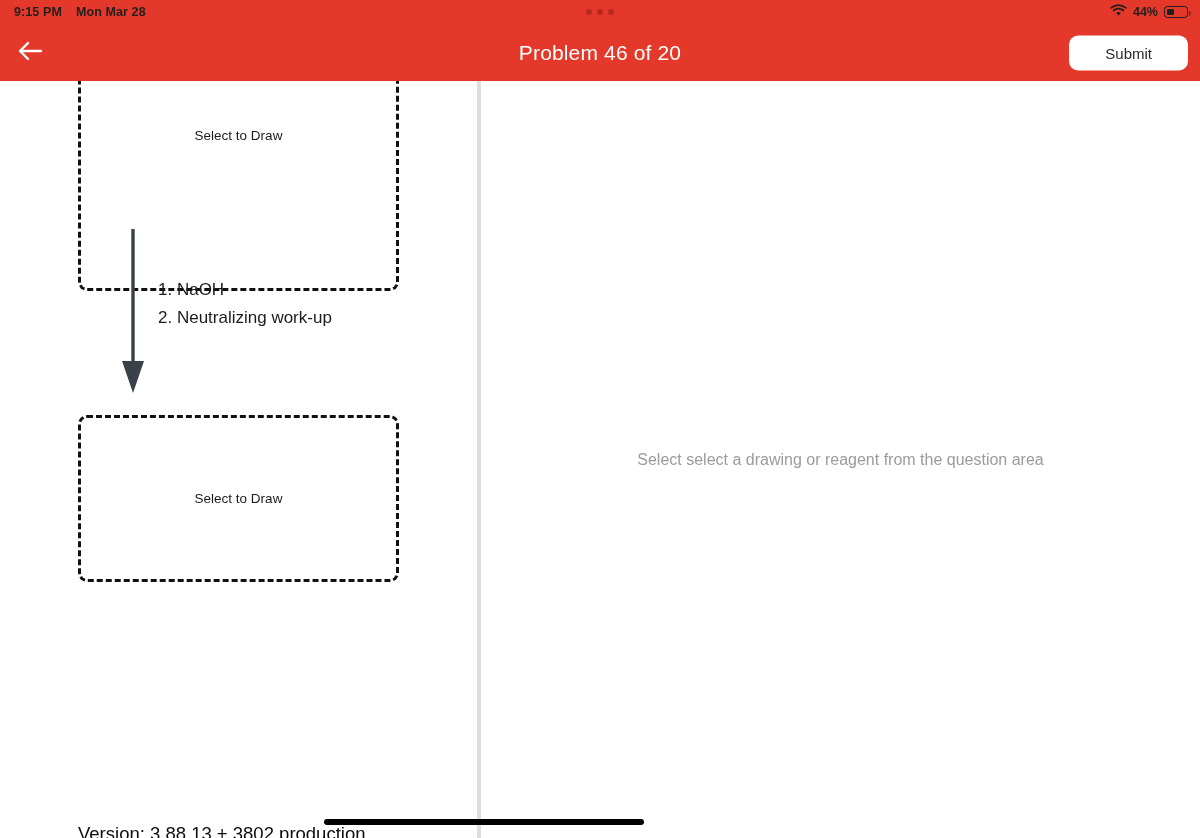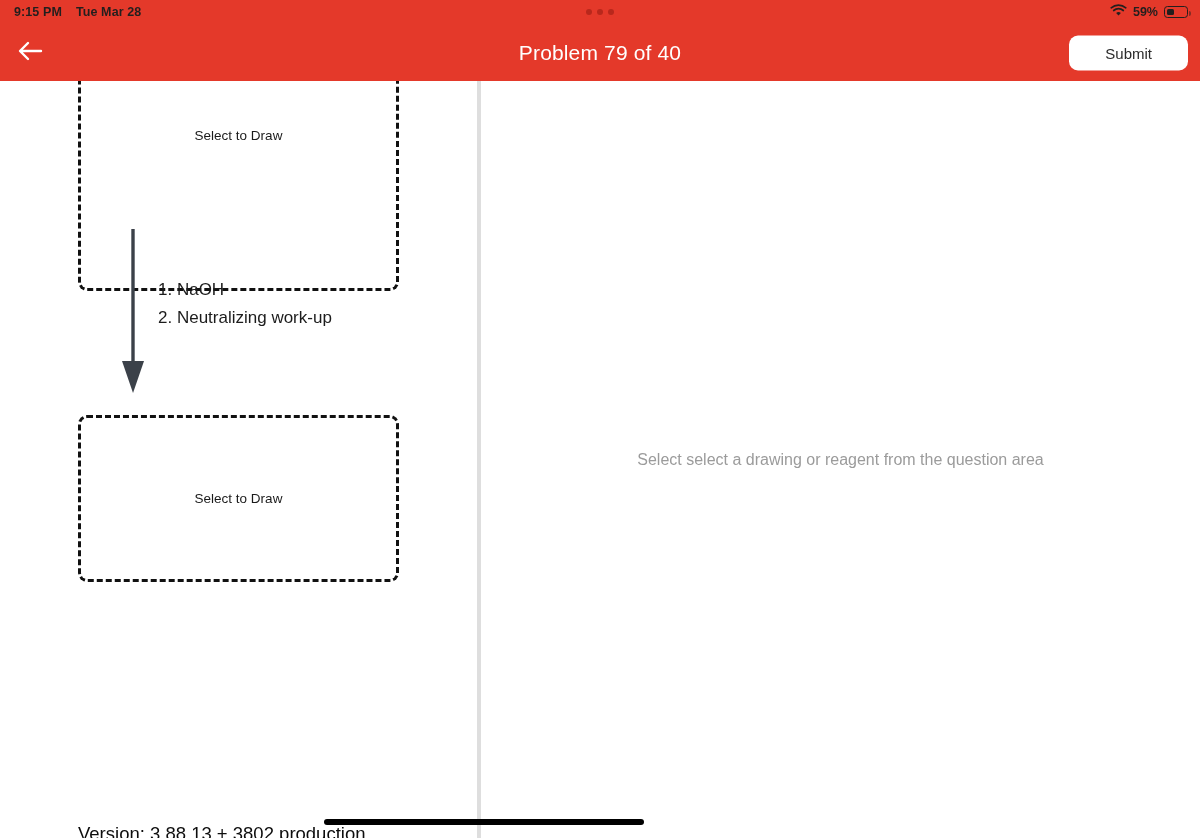--- a/index.html
+++ b/index.html
@@ -124,55 +124,55 @@
   }
 </style>
 </head>
 <body>
 
 <div id="app">
 
   <div class="statusbar">
     <div class="status-left">
       <span>9:15 PM</span>
-      <span>Tue Mar 28</span>
+      <span>Mon Mar 28</span>
     </div>
 
     <div class="status-dots">
       <i></i>
         <i></i>
         <i></i>
     </div>
 
     <div class="status-right">
       <span class="wifi-icon">
         <svg width="17" height="13" viewBox="0 0 17 13">
           <path d="M8.5 11.6 L6.1 8.9 a3.7 3.7 0 0 1 4.8 0 Z" fill="#231f1e"></path>
           <path d="M3.7 6.5 a7.2 7.2 0 0 1 9.6 0" stroke="#231f1e" stroke-width="1.7" fill="none" stroke-linecap="round"></path>
           <path d="M1.2 3.8 a11 11 0 0 1 14.6 0" stroke="#231f1e" stroke-width="1.7" fill="none" stroke-linecap="round"></path>
         </svg>
       </span>
-      <span>59%</span>
+      <span>44%</span>
       <span class="battery">
           <span class="fill"></span>
         </span>
     </div>
   </div>
 
   <div class="navbar">
     <div class="back-btn">
       <span>
         <svg width="26" height="22" viewBox="0 0 26 22">
           <path d="M24 11 H3.5 M11 3 L3 11 L11 19" stroke="#ffffff" stroke-width="2.4" fill="none" stroke-linecap="round" stroke-linejoin="round"></path>
         </svg>
       </span>
     </div>
 
     <div class="nav-title">
-      <span>Problem 79 of 40</span>
+      <span>Problem 46 of 20</span>
     </div>
 
     <button class="submit-btn">Submit</button>
   </div>
 
   <div class="content">
 
     <div class="left-pane">
 
       <div class="draw-box" id="draw-box-1">

